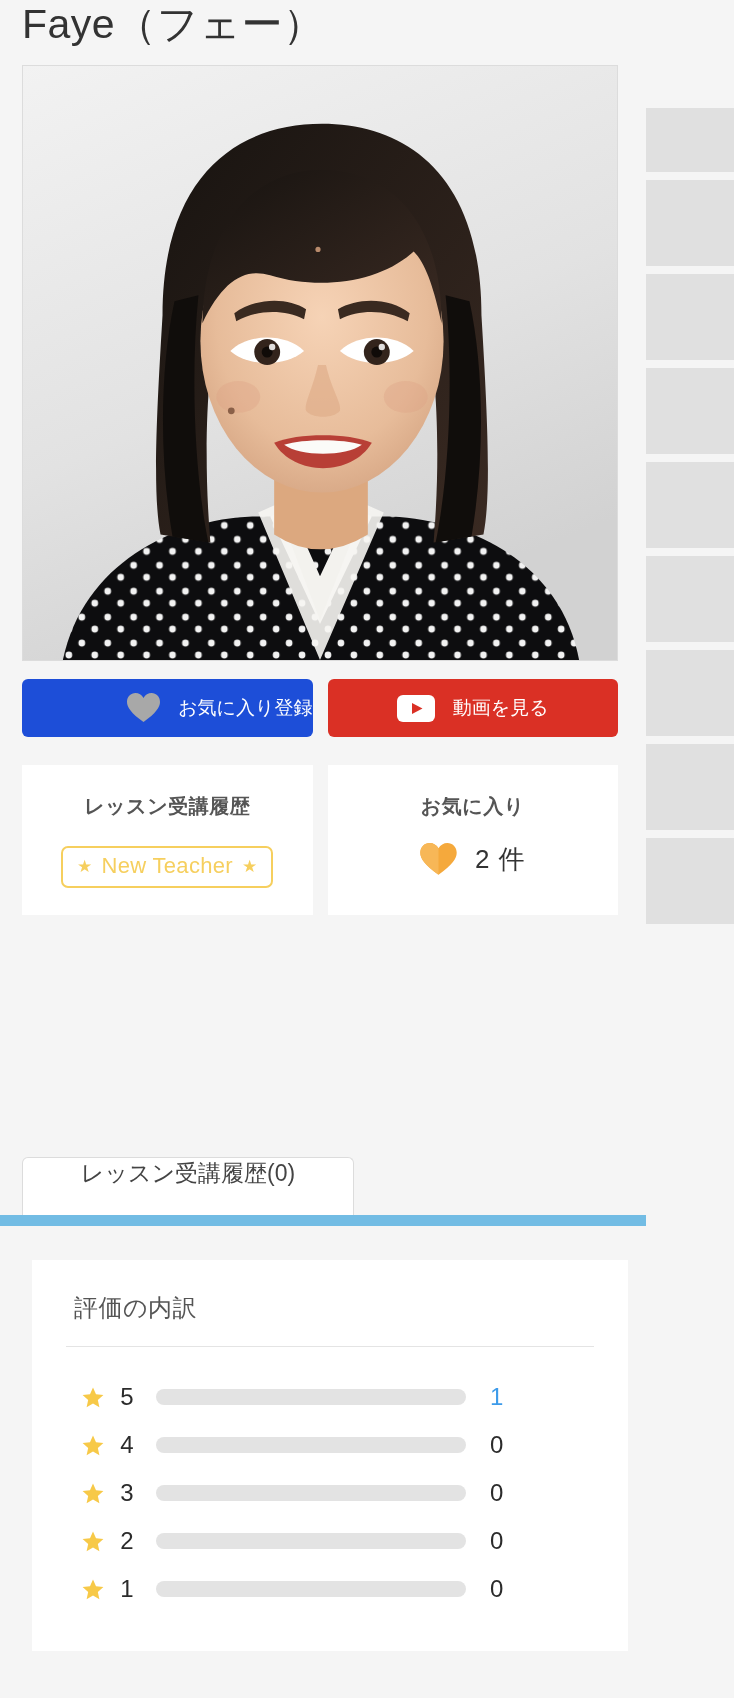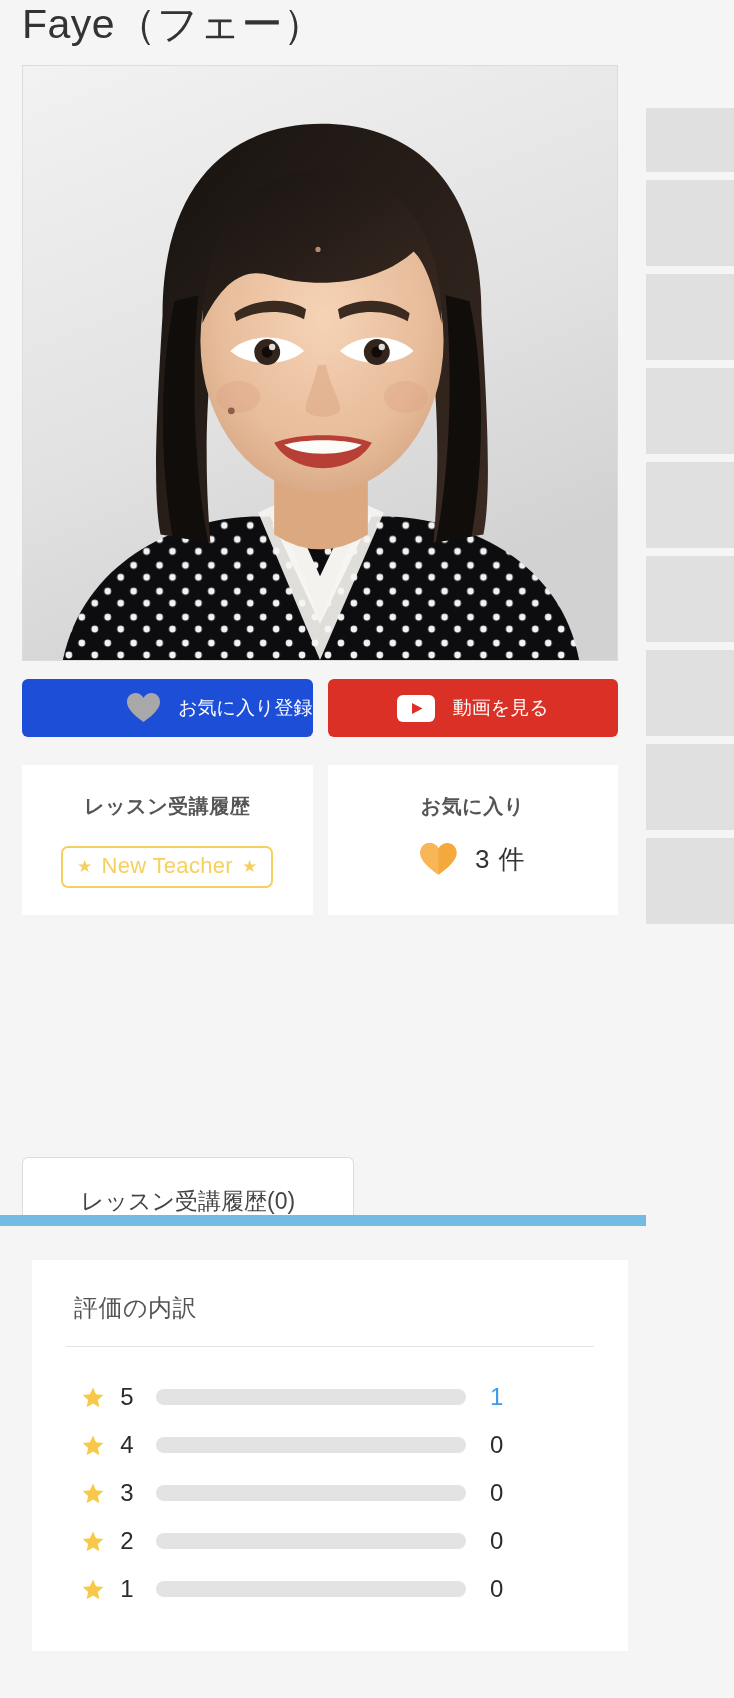--- a/index.html
+++ b/index.html
@@ -134,21 +134,21 @@
     align-items: flex-end;
   }
   .tab {
     background: #ffffff;
     border: 1px solid #dcdcdc;
     border-bottom: none;
     border-radius: 6px 6px 0 0;
     height: 60px;
     padding: 0 30px;
     display: flex;
-    align-items: flex-end;
+    align-items: flex-start;
     justify-content: center;
     font-size: 23px;
     color: #444444;
     white-space: nowrap;
     cursor: pointer;
   }
   .tab-active { width: 332px; padding: 0; }
   .tab-underline {
     position: absolute;
     left: 0; top: 1215px;
@@ -340,21 +340,21 @@
 
       <div class="card">
         <div class="card-title">お気に入り</div>
         <div class="fav-count-row">
           <span>
             <svg class="heart-icon-orange" viewBox="0 0 32 29">
               <path d="M16 28 C 4 19.5, 0 13.5, 0 8.6 C 0 3.6, 3.7 0, 8.2 0 C 11.4 0, 14.3 1.8, 16 4.7 C 17.7 1.8, 20.6 0, 23.8 0 C 28.3 0, 32 3.6, 32 8.6 C 32 13.5, 28 19.5, 16 28 Z" fill="#f5a93c"></path>
               <path d="M16 28 C 4 19.5, 0 13.5, 0 8.6 C 0 3.6, 3.7 0, 8.2 0 C 11.4 0, 14.3 1.8, 16 4.7 L 16 28 Z" fill="#f7b757"></path>
             </svg>
           </span>
-          <span class="fav-count-text">3 件</span>
+          <span class="fav-count-text">2 件</span>
         </div>
       </div>
     </div>
 
   </div>
 
   <div class="tabs-wrap">
     <div class="tabs">
       <div class="tab tab-active">
         <span>レッスン受講履歴(0)</span>

